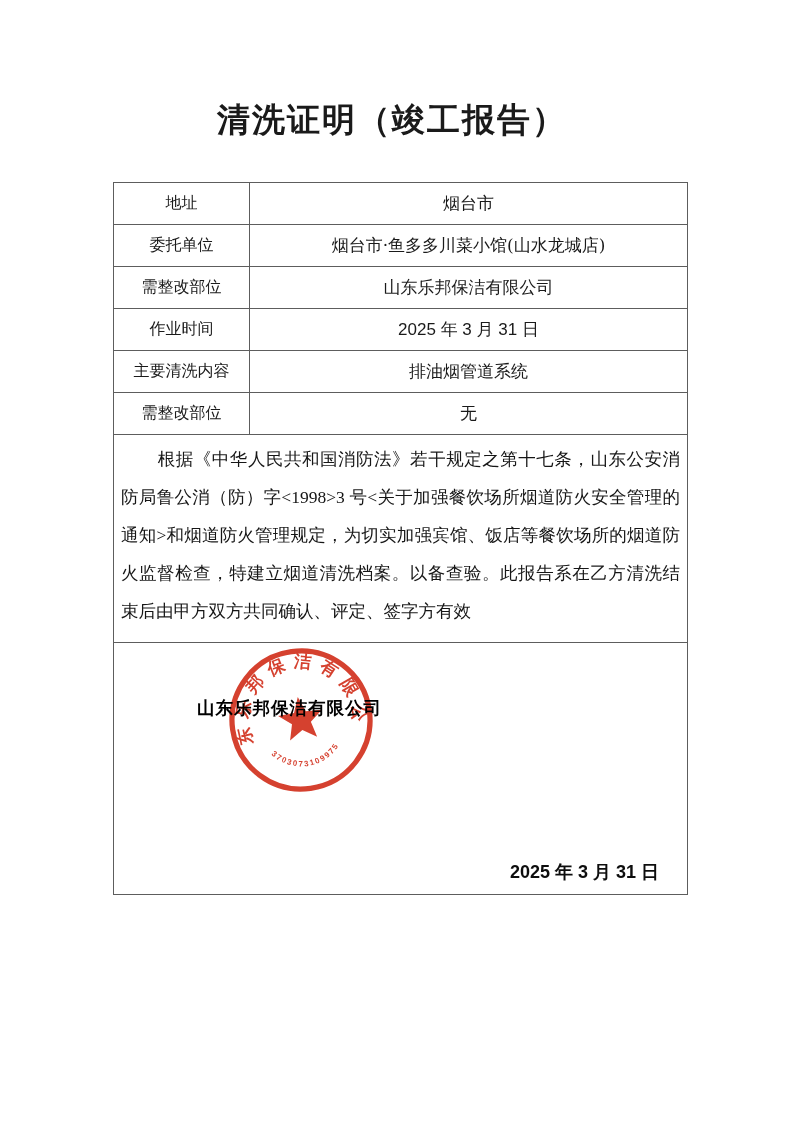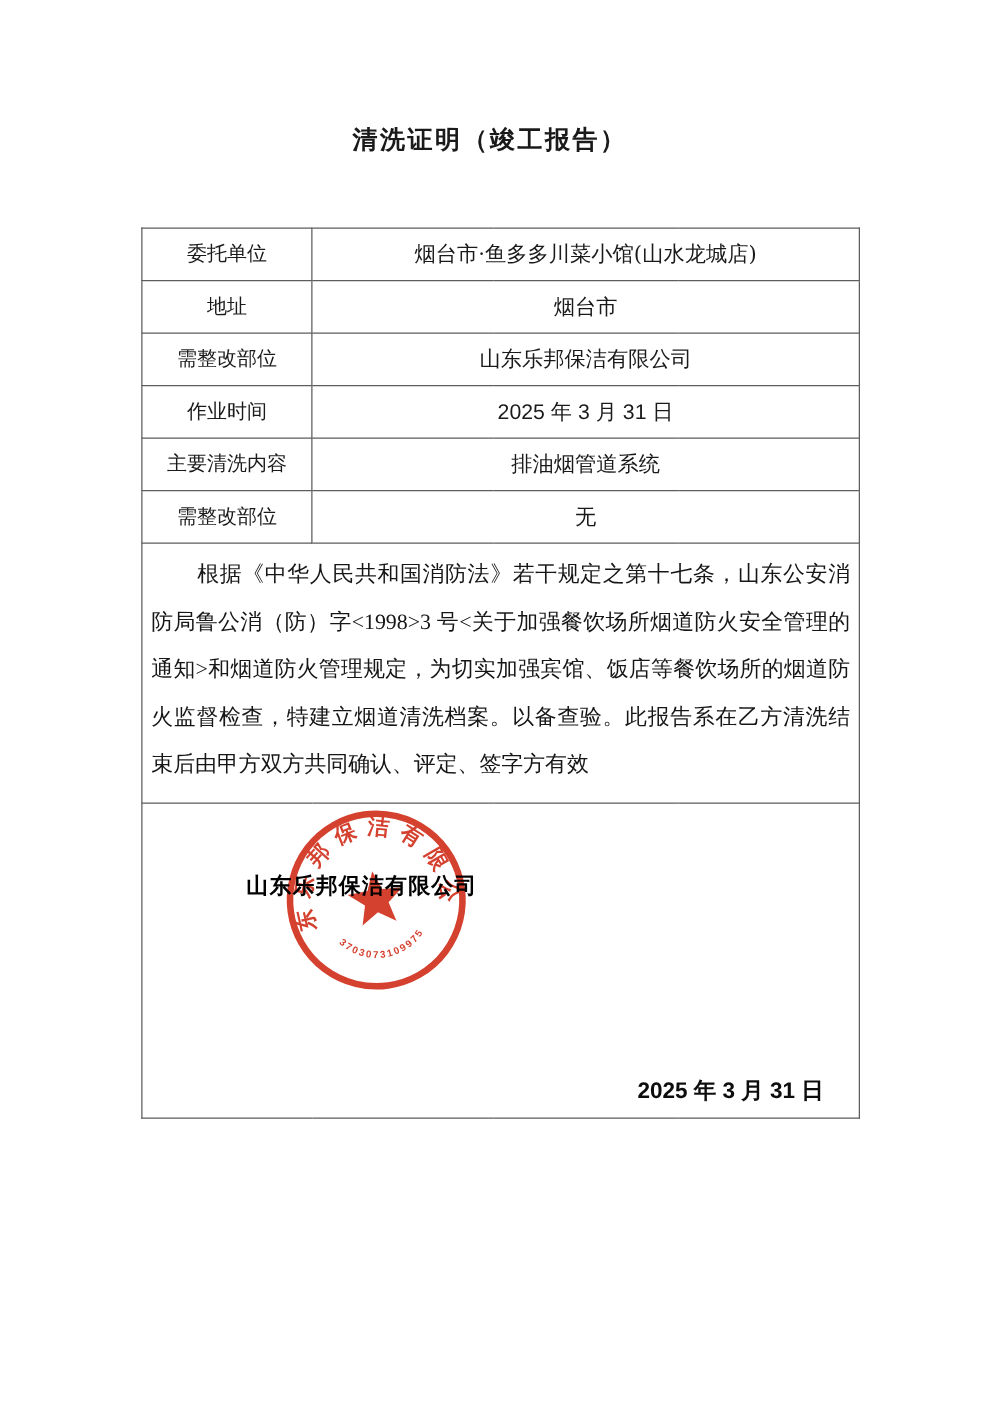--- a/index.html
+++ b/index.html
@@ -9,21 +9,21 @@
     position: relative;
     font-family: "DejaVu Serif", "Liberation Serif", serif;
     color: #121212;
     overflow: hidden;
   }
 
   .doc-title {
     position: absolute;
     top: 98px; left: 0; width: 784px;
     text-align: center;
-    font-size: 20px;
+    font-size: 33px;
     font-weight: 600;
     letter-spacing: 2px;
     color: #1a1a1a;
   }
 
   .report-table {
     position: absolute;
     left: 113px; top: 182px;
     width: 574px;
     border-collapse: collapse;
@@ -98,26 +98,26 @@
 
 <table class="report-table">
   <colgroup>
     <col style="width:136px">
       <col style="width:145px">
       <col style="width:148px">
       <col style="width:145px">
   </colgroup>
   <tbody>
     <tr>
+      <td class="label-cell">地址</td>
+      <td colspan="3">烟台市</td>
+    </tr>
+    <tr>
       <td class="label-cell">委托单位</td>
       <td colspan="3">烟台市·鱼多多川菜小馆(山水龙城店)</td>
-    </tr>
-    <tr>
-      <td class="label-cell">地址</td>
-      <td colspan="3">烟台市</td>
     </tr>
     <tr>
       <td class="label-cell">需整改部位</td>
       <td colspan="3">山东乐邦保洁有限公司</td>
     </tr>
     <tr>
       <td class="label-cell">作业时间</td>
       <td colspan="3" class="work-date">2025 年 3 月 31 日</td>
     </tr>
     <tr>

